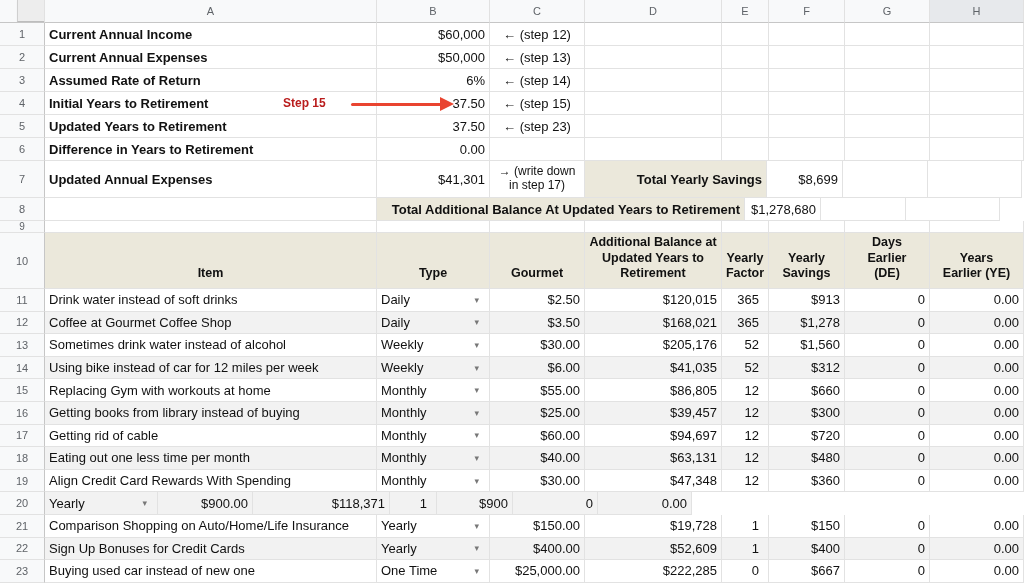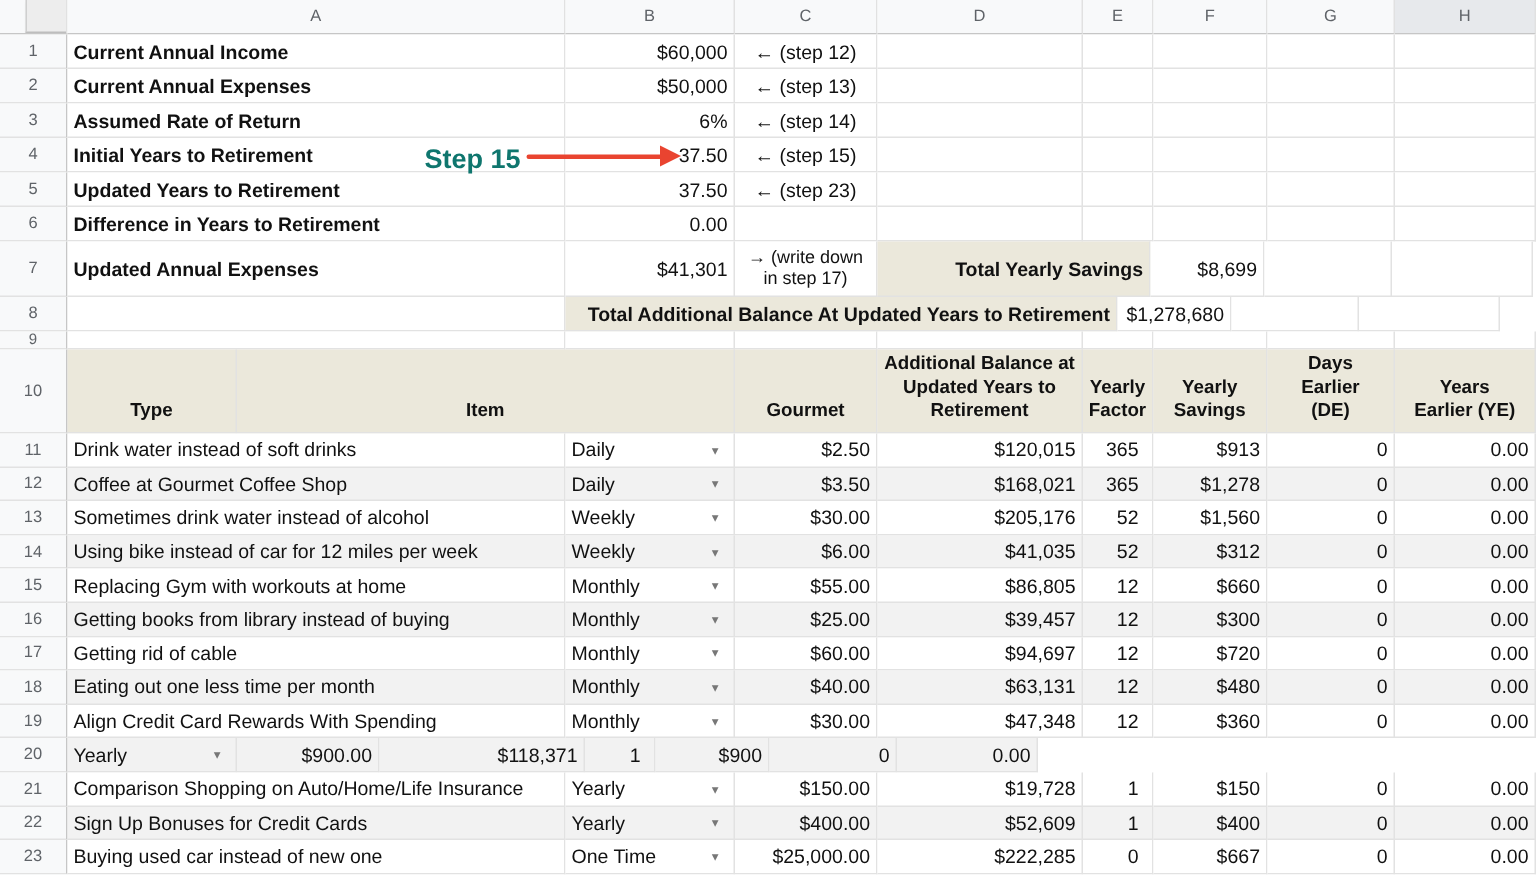--- a/index.html
+++ b/index.html
@@ -47,21 +47,21 @@
     white-space:normal; text-align:center; line-height:1.25;
     align-items:flex-end; justify-content:center; padding-bottom:6px;
   }
   .hdr-tight { padding-left:12px; padding-right:12px; }
   .factor { padding-right:9px; }
   .type { justify-content:space-between; }
   .dd { color:#777; font-size:9px; padding-right:6px; }
   .banded .cell:not(.rownum) { background:var(--band,#f2f2f2); }
   
   .annot-text {
-    position:absolute; left:283px; top:96px; font-weight:bold; font-size:18px; color:#0f766e;
+    position:absolute; left:283px; top:96px; font-weight:bold; font-size:12px; color:#b91c1c;
   }
   .annot-line {
     position:absolute; left:351px; top:103px; width:91px; height:3px;
     background:var(--arrow,#e94430); border-radius:2px;
   }
   .annot-head {
     position:absolute; left:440px; top:97px; width:0; height:0;
     border-top:7px solid transparent; border-bottom:7px solid transparent;
     border-left:14px solid var(--arrow,#e94430);
   }
@@ -181,22 +181,22 @@
     <div class="cell c-c"></div>
     <div class="cell c-d"></div>
     <div class="cell c-e"></div>
     <div class="cell c-f"></div>
     <div class="cell c-g"></div>
     <div class="cell c-h"></div>
   </div>
 
   <div class="row h-r10">
     <div class="cell c-rh rownum">10</div>
+    <div class="cell c-a hdrcell">Item</div>
     <div class="cell c-b hdrcell">Type</div>
-    <div class="cell c-a hdrcell">Item</div>
     <div class="cell c-c hdrcell">Gourmet</div>
     <div class="cell c-d hdrcell">Additional Balance at Updated Years to Retirement</div>
     <div class="cell c-e hdrcell">Yearly Factor</div>
     <div class="cell c-f hdrcell">Yearly Savings</div>
     <div class="cell c-g hdrcell hdr-tight">Days Earlier (DE)</div>
     <div class="cell c-h hdrcell hdr-tight">Years Earlier (YE)</div>
   </div>
 
   <div id="items-body">
       <div class="row h-item">

